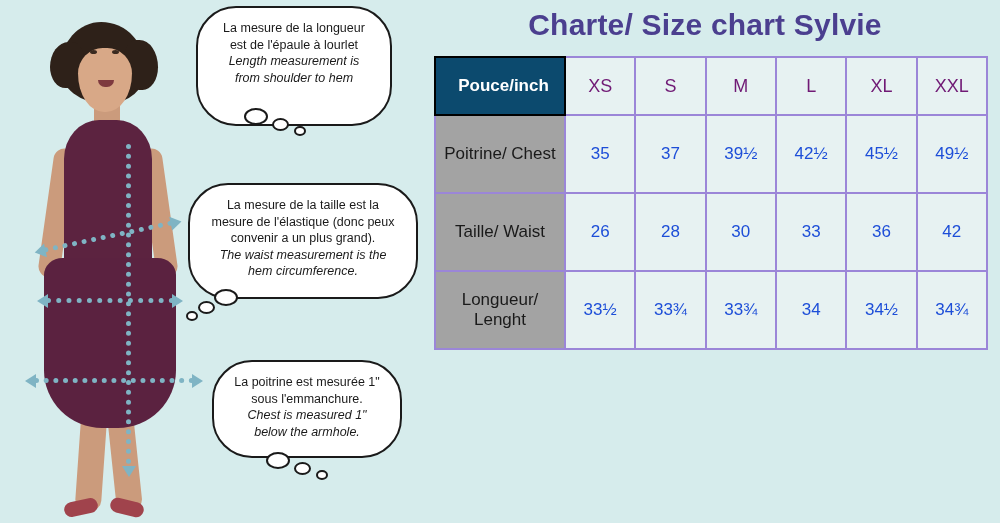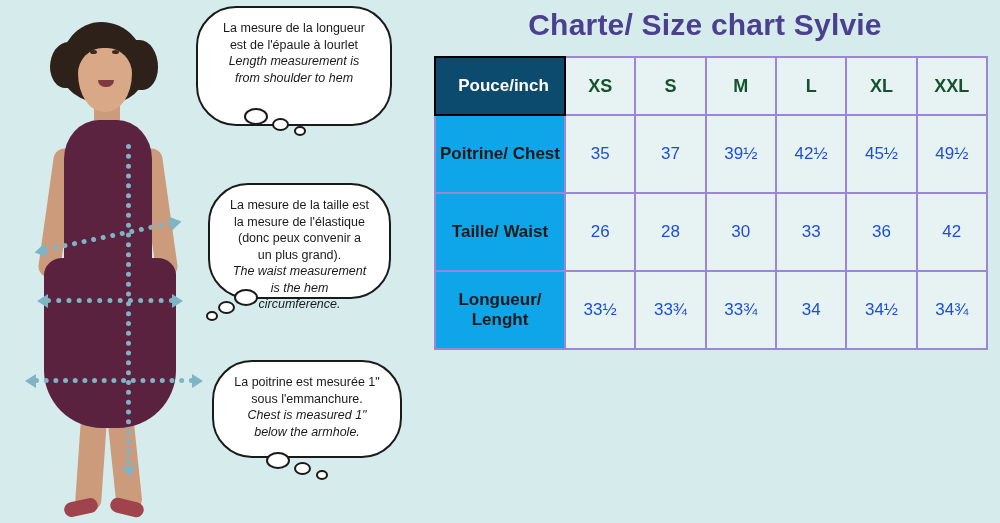--- a/index.html
+++ b/index.html
@@ -239,21 +239,21 @@
   }
   .tail.t1 { width: 20px; height: 13px; }
   .tail.t2 { width: 13px; height: 9px; }
   .tail.t3 { width: 8px; height: 6px; }
 
   #bubble-length { left: 196px; top: 6px;   width: 196px; height: 120px; }
   #bubble-length .t1 { left: 46px;  top: 100px; }
   #bubble-length .t2 { left: 74px;  top: 110px; }
   #bubble-length .t3 { left: 96px;  top: 118px; }
 
-  #bubble-waist  { left: 208px; top: 183px; width: 183px; height: 116px; }
+  #bubble-waist  { left: 188px; top: 183px; width: 230px; height: 116px; }
   #bubble-waist .t1 { left: 24px; top: 104px; }
   #bubble-waist .t2 { left: 8px;  top: 116px; }
   #bubble-waist .t3 { left: -4px; top: 126px; }
 
   #bubble-chest  { left: 212px; top: 360px; width: 190px; height: 98px; }
   #bubble-chest .t1 { left: 52px; top: 90px; }
   #bubble-chest .t2 { left: 80px; top: 100px; }
   #bubble-chest .t3 { left: 102px; top: 108px; }
 
   
@@ -288,30 +288,30 @@
     color: #ffffff;
     font-size: 17px;
     font-weight: bold;
     width: 130px;
     height: 58px;
     border-color: #000000;
     padding-left: 8px;
   }
   #size-table th.size-head {
     background: #e7f2f2;
-    color: #14532d;
+    color: #701a75;
     font-size: 18px;
-    font-weight: bold;
+    font-weight: normal;
     height: 58px;
   }
   #size-table td.row-head {
-    background: #0ea5e9;
+    background: #a3a3a3;
     color: #1a1a1a;
     font-size: 17px;
-    font-weight: bold;
+    font-weight: normal;
     line-height: 1.2;
     height: 78px;
   }
   #size-table td.cell {
     background: #e7f2f2;
     color: #1d4ed8;
     font-size: 17px;
     height: 78px;
   }
 </style>

